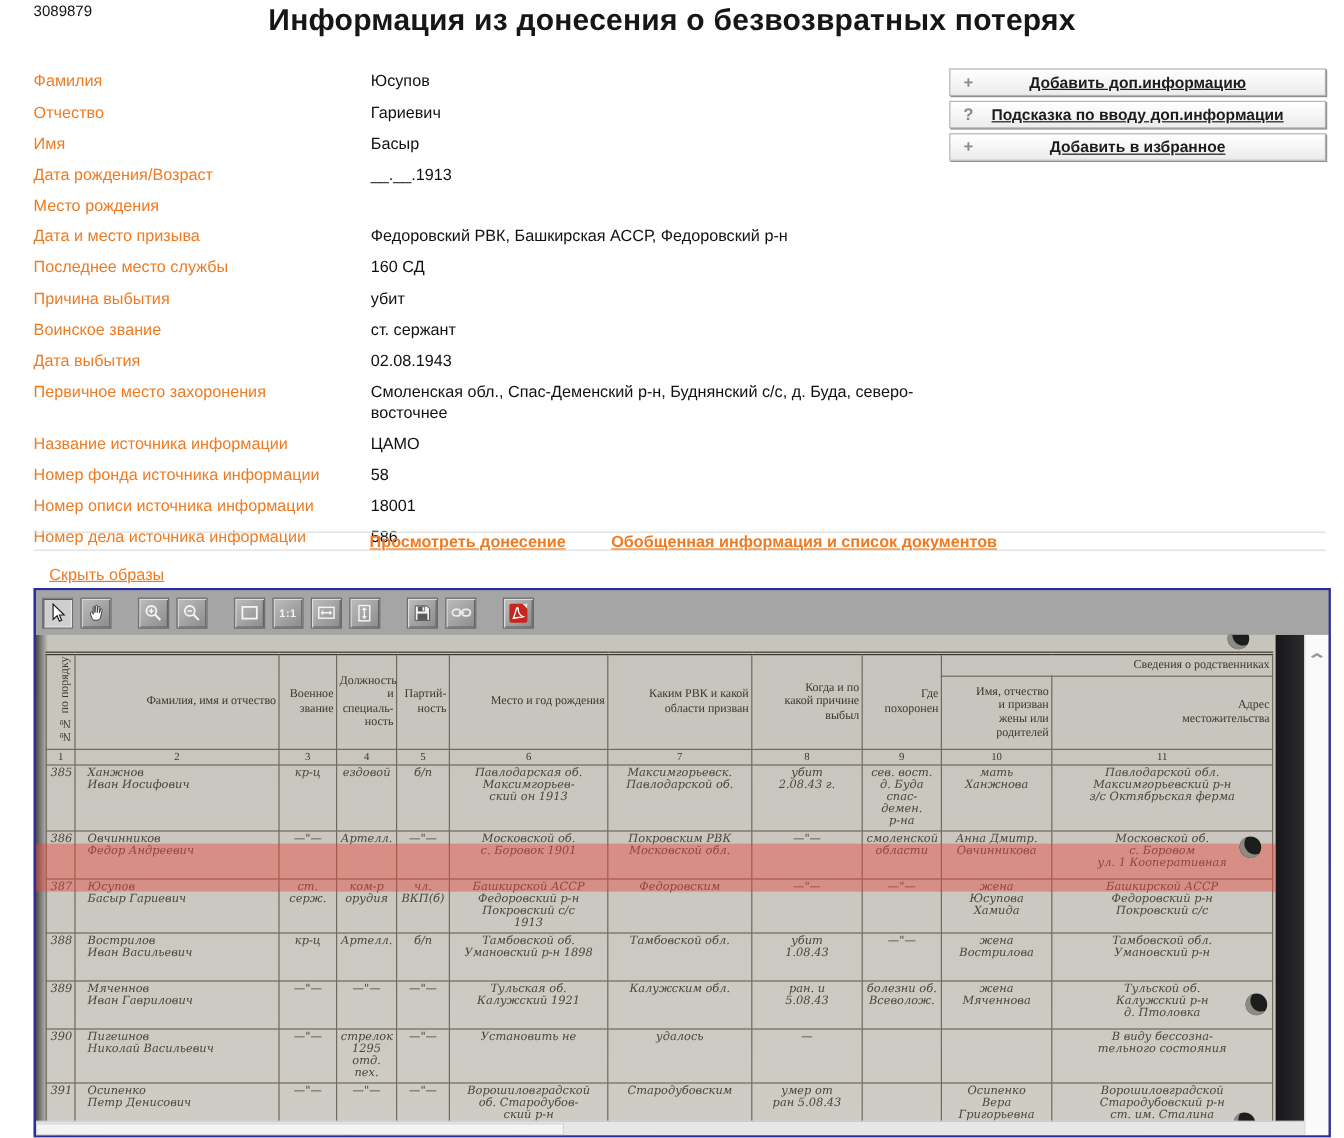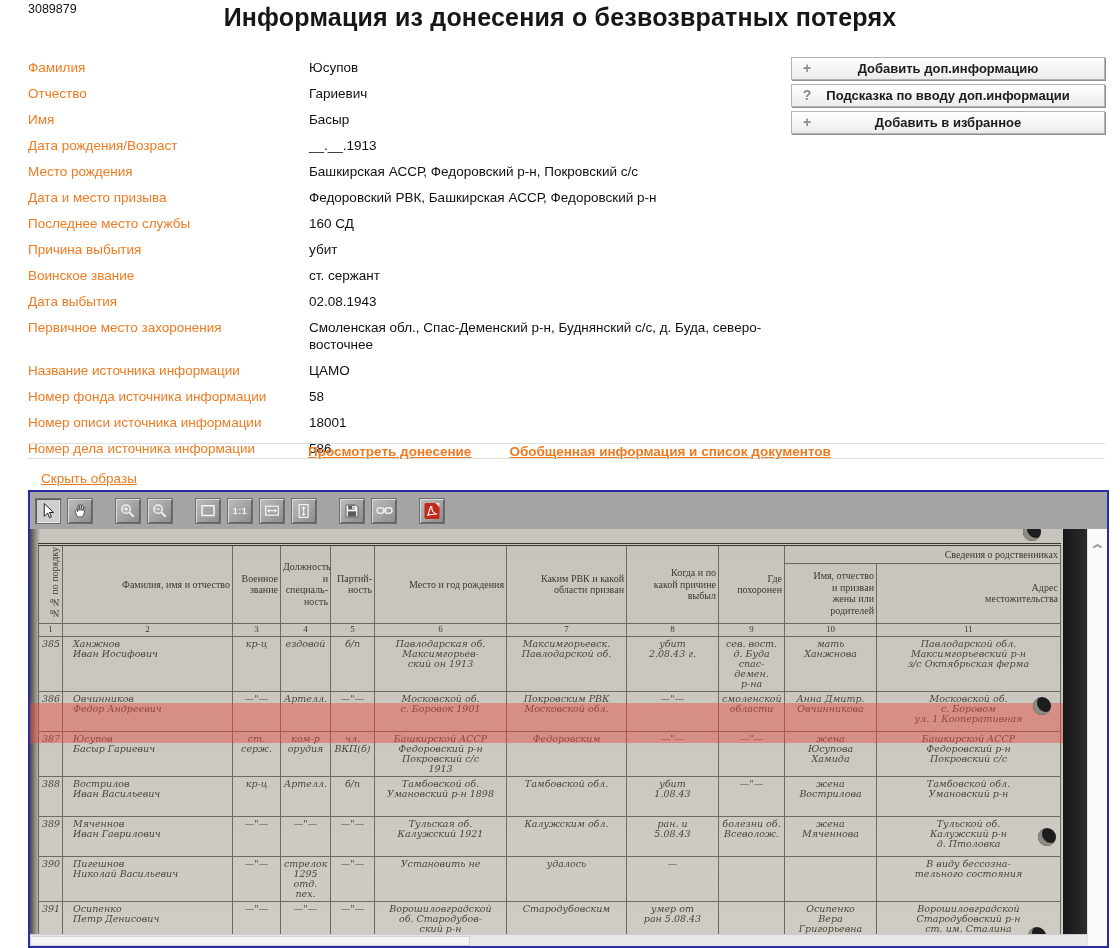--- a/index.html
+++ b/index.html
@@ -21,21 +21,21 @@
 
   
   .actions { position:absolute; left:791px; top:57px; width:314px; }
   .side-btn { position:relative; width:100%; height:23px; margin-bottom:4px;
               background:linear-gradient(#ffffff,#ececec);
               border:1px solid #b3b3b3; box-shadow:1px 1px 0 #8f8f8f;
               display:flex; align-items:center; cursor:pointer; }
   .side-btn .btn-icon { width:30px; text-align:center; color:#8a8a8a; font-weight:bold;
                         font-size:14px; line-height:21px; }
   .side-btn .btn-label { flex:1; text-align:center; margin-right:30px; font-size:13px;
-                         font-weight:bold; color:#1c1c1c; }
+                         font-weight:bold; color:#1c1c1c;text-decoration:underline; }
 
   
   .links-row { position:absolute; left:28px; top:443px; width:1077px; height:16px;
                border-top:1px solid #dedede; border-bottom:1px solid #dedede;
                display:flex; align-items:flex-start; padding-left:280px; gap:38px; }
   .olink { color:#ee7b22; font-weight:bold; font-size:13.5px; text-decoration:underline;
            cursor:pointer; white-space:nowrap; }
   .hide-link { position:absolute; left:41px; top:471px; font-size:13.5px; color:#ee7b22;
                text-decoration:underline; cursor:pointer; }
 
@@ -119,21 +119,20 @@
         <div class="field-value">Басыр</div>
       </div>
 
       <div class="field-row">
         <div class="field-label">Дата рождения/Возраст</div>
         <div class="field-value">__.__.1913</div>
       </div>
 
       <div class="field-row">
         <div class="field-label">Место рождения</div>
-        <div class="field-value">Башкирская АССР, Федоровский р-н, Покровский с/с</div>
       </div>
 
       <div class="field-row">
         <div class="field-label">Дата и место призыва</div>
         <div class="field-value">Федоровский РВК, Башкирская АССР, Федоровский р-н</div>
       </div>
 
       <div class="field-row">
         <div class="field-label">Последнее место службы</div>
         <div class="field-value">160 СД</div>

